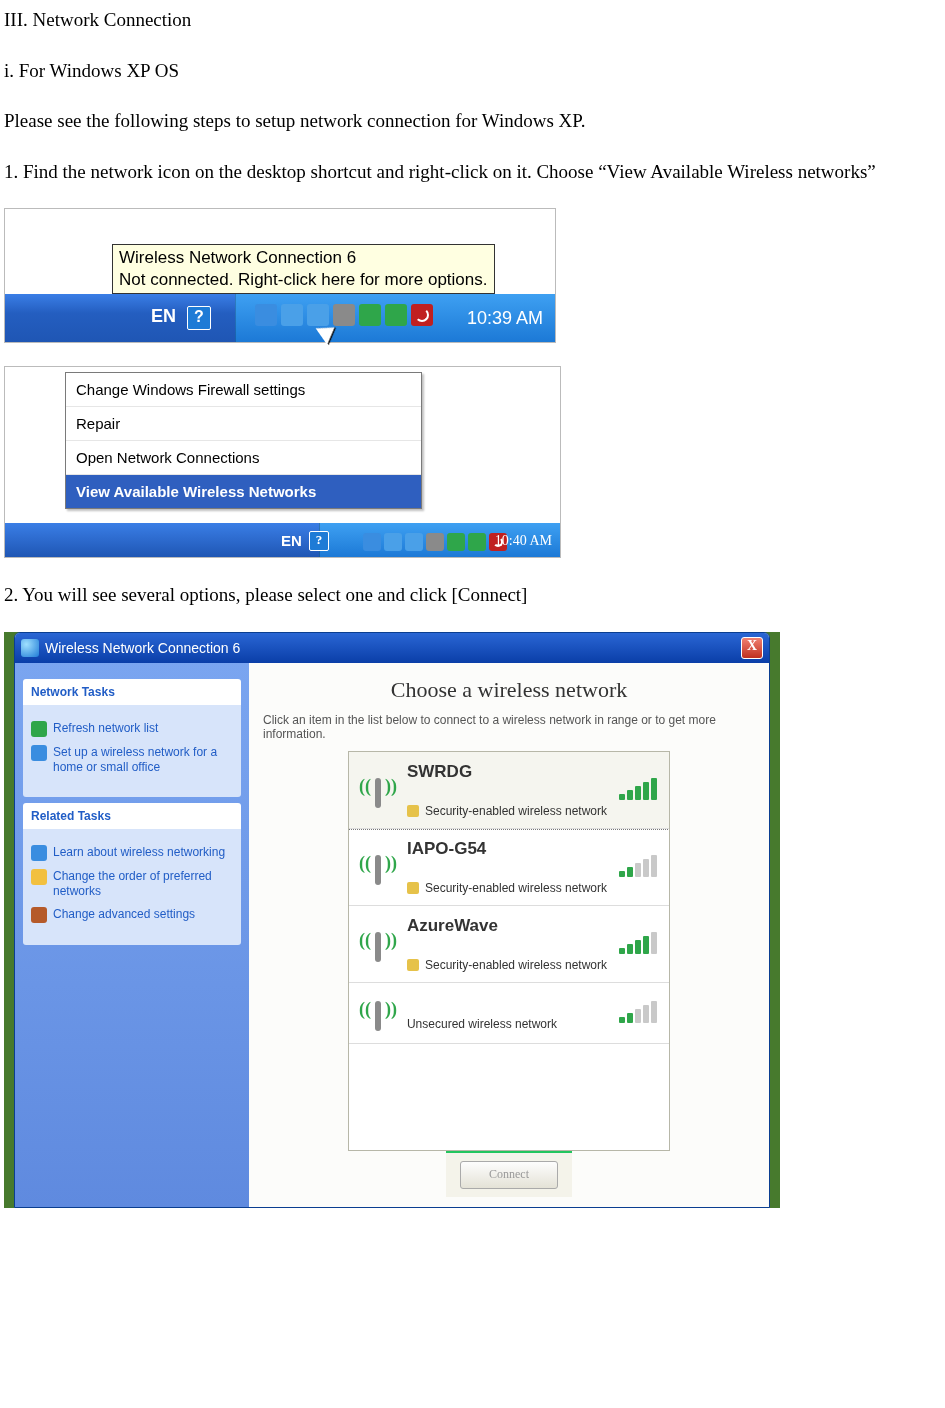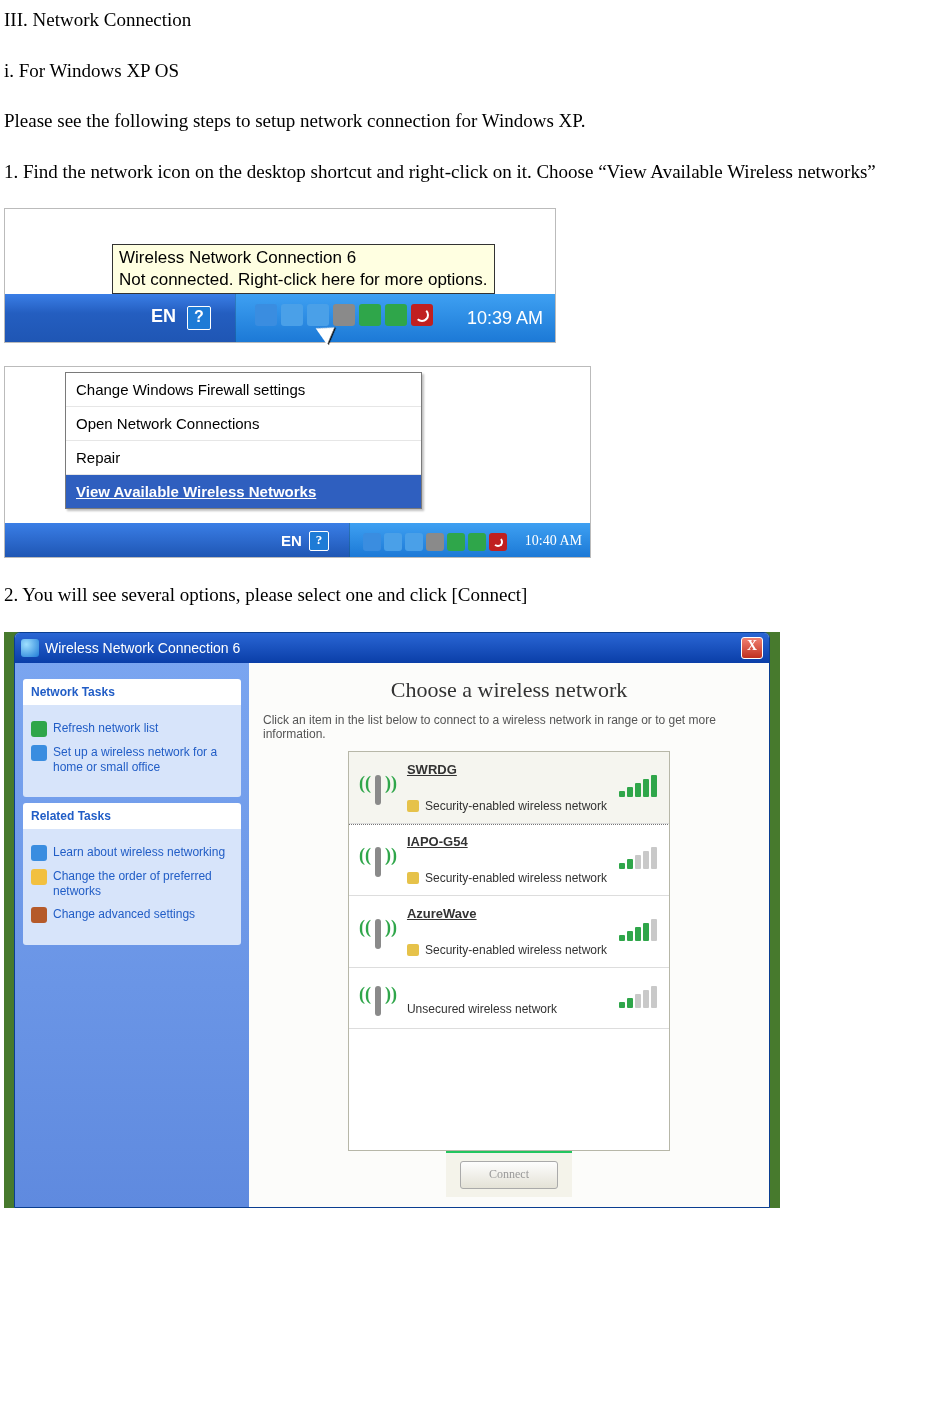--- a/index.html
+++ b/index.html
@@ -58,31 +58,31 @@
     filter: drop-shadow(1px 1px 0 #000);
     transform: rotate(-35deg);
   }
   .shot1 .cursor { left:315px; top:28px; }
   .shot1 .clock {
     position:absolute; right:12px; top:14px; color:#fff;
     font-family: Tahoma,sans-serif; font-size:18px;
   }
 
   
-  .shot2 { width: 555px; height: 190px; border:1px solid #bbb; background:#fff;padding-left:30px; }
+  .shot2 { width: 555px; height: 190px; border:1px solid #bbb; background:#fff; }
   .shot2 .menu {
     position:absolute; left:60px; top:5px; width:355px;
     background:#fff; border:1px solid #7a7a7a;
     font-family: Tahoma,sans-serif; font-size:15px;
     box-shadow:2px 2px 2px rgba(0,0,0,.25);
   }
   .shot2 .menu div {
     padding:8px 10px; border-bottom:1px solid #e6e6e6; cursor:default;
   }
-  .shot2 .menu div:last-child{border-bottom:none;text-decoration:underline;}
+  .shot2 .menu div:last-child{border-bottom:none;}
   .shot2 .menu .sel {
     background:#2f5fbf; color:#fff; font-weight:bold;
   }
   .shot2 .taskbar {
     position:absolute; left:0; right:0; bottom:0; height:34px;
     background: linear-gradient(#3a7ee6,#1f56b4);
   }
   .shot2 .taskbar .rseg{
     position:absolute; right:0; top:0; bottom:0; width:240px;
     background:linear-gradient(#3ea0f2,#1c79d6);
@@ -156,21 +156,21 @@
     display:flex; align-items:center; gap:12px;
     padding:10px 12px; border-bottom:1px solid #ddd;
     font-size:12px; color:#333;
   }
   .netitem.sel{outline:1px dotted #777; background:#f5f5ef;}
   .ant{ width:34px;height:40px; position:relative; }
   .ant:before{content:"((";position:absolute;left:-2px;top:6px;color:#2fa64a;font:bold 18px Tahoma;}
   .ant:after{content:"))";position:absolute;right:-2px;top:6px;color:#2fa64a;font:bold 18px Tahoma;}
   .ant i{position:absolute;left:14px;top:8px;width:6px;height:30px;background:#8a8a8a;border-radius:3px;}
   .ninfo{flex:1;}
-  .ninfo .nm{font-weight:bold;font-size:13px;text-decoration:underline;}
+  .ninfo .nm{font-weight:bold;font-size:17px;}
   .ninfo .sub{display:flex;align-items:center;gap:6px;margin-top:22px;}
   .lock{width:12px;height:12px;background:#e6c24a;border-radius:2px;}
   .sigbars{display:flex;gap:2px;align-items:flex-end;height:20px;}
   .sigbars span{width:6px;background:#c9c9c9;border-radius:1px;}
   .sigbars span.on{background:#2fa64a;}
   .b1{height:6px}.b2{height:10px}.b3{height:14px}.b4{height:18px}.b5{height:22px}
   .dlg-footer{
     height:44px; background:#f4f3ea;
     display:flex;align-items:center;justify-content:flex-end;
     padding:0 14px; border-top:2px solid #22c55e;
@@ -213,22 +213,22 @@
     <div class="cursor"></div>
     <div class="clock">10:39 AM</div>
   </div>
 </div>
 </div>
 
 <div class="screenshots">
 <div class="shot shot2">
   <div class="menu">
     <div>Change Windows Firewall settings</div>
+    <div>Repair</div>
     <div>Open Network Connections</div>
-    <div>Repair</div>
     <div class="sel">View Available Wireless Networks</div>
   </div>
   <div class="taskbar">
     <div class="rseg"></div>
     <div class="en">EN</div>
     <div class="qmark">?</div>
     <div class="tray-icons">
       <div class="tray-ico ico-blue"></div>
       <div class="tray-ico ico-net"></div>
       <div class="tray-ico ico-wifi"></div>

